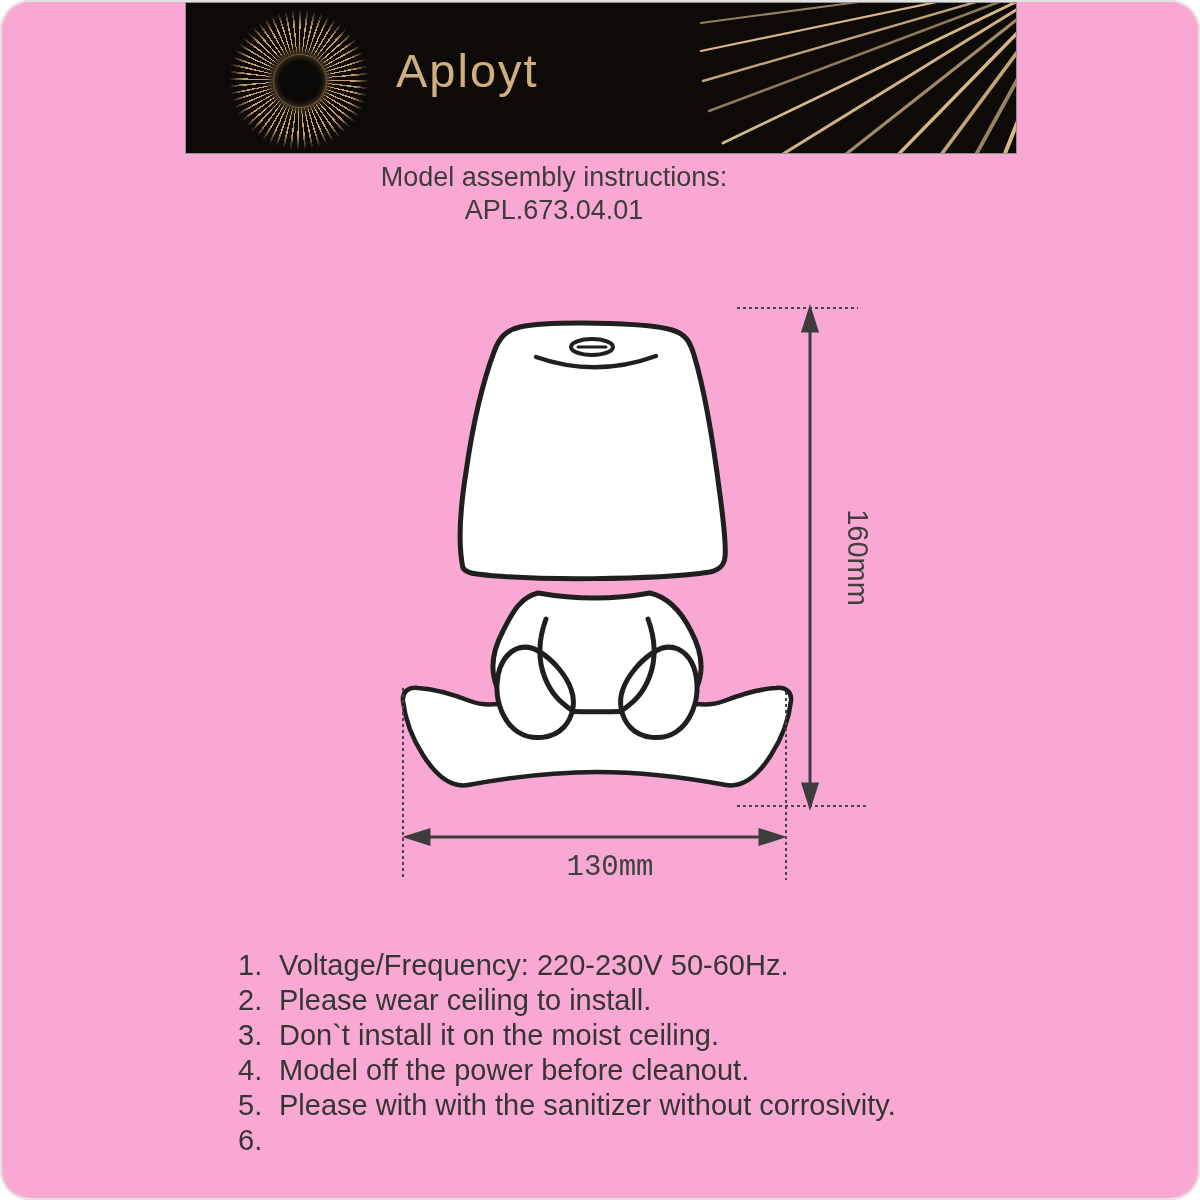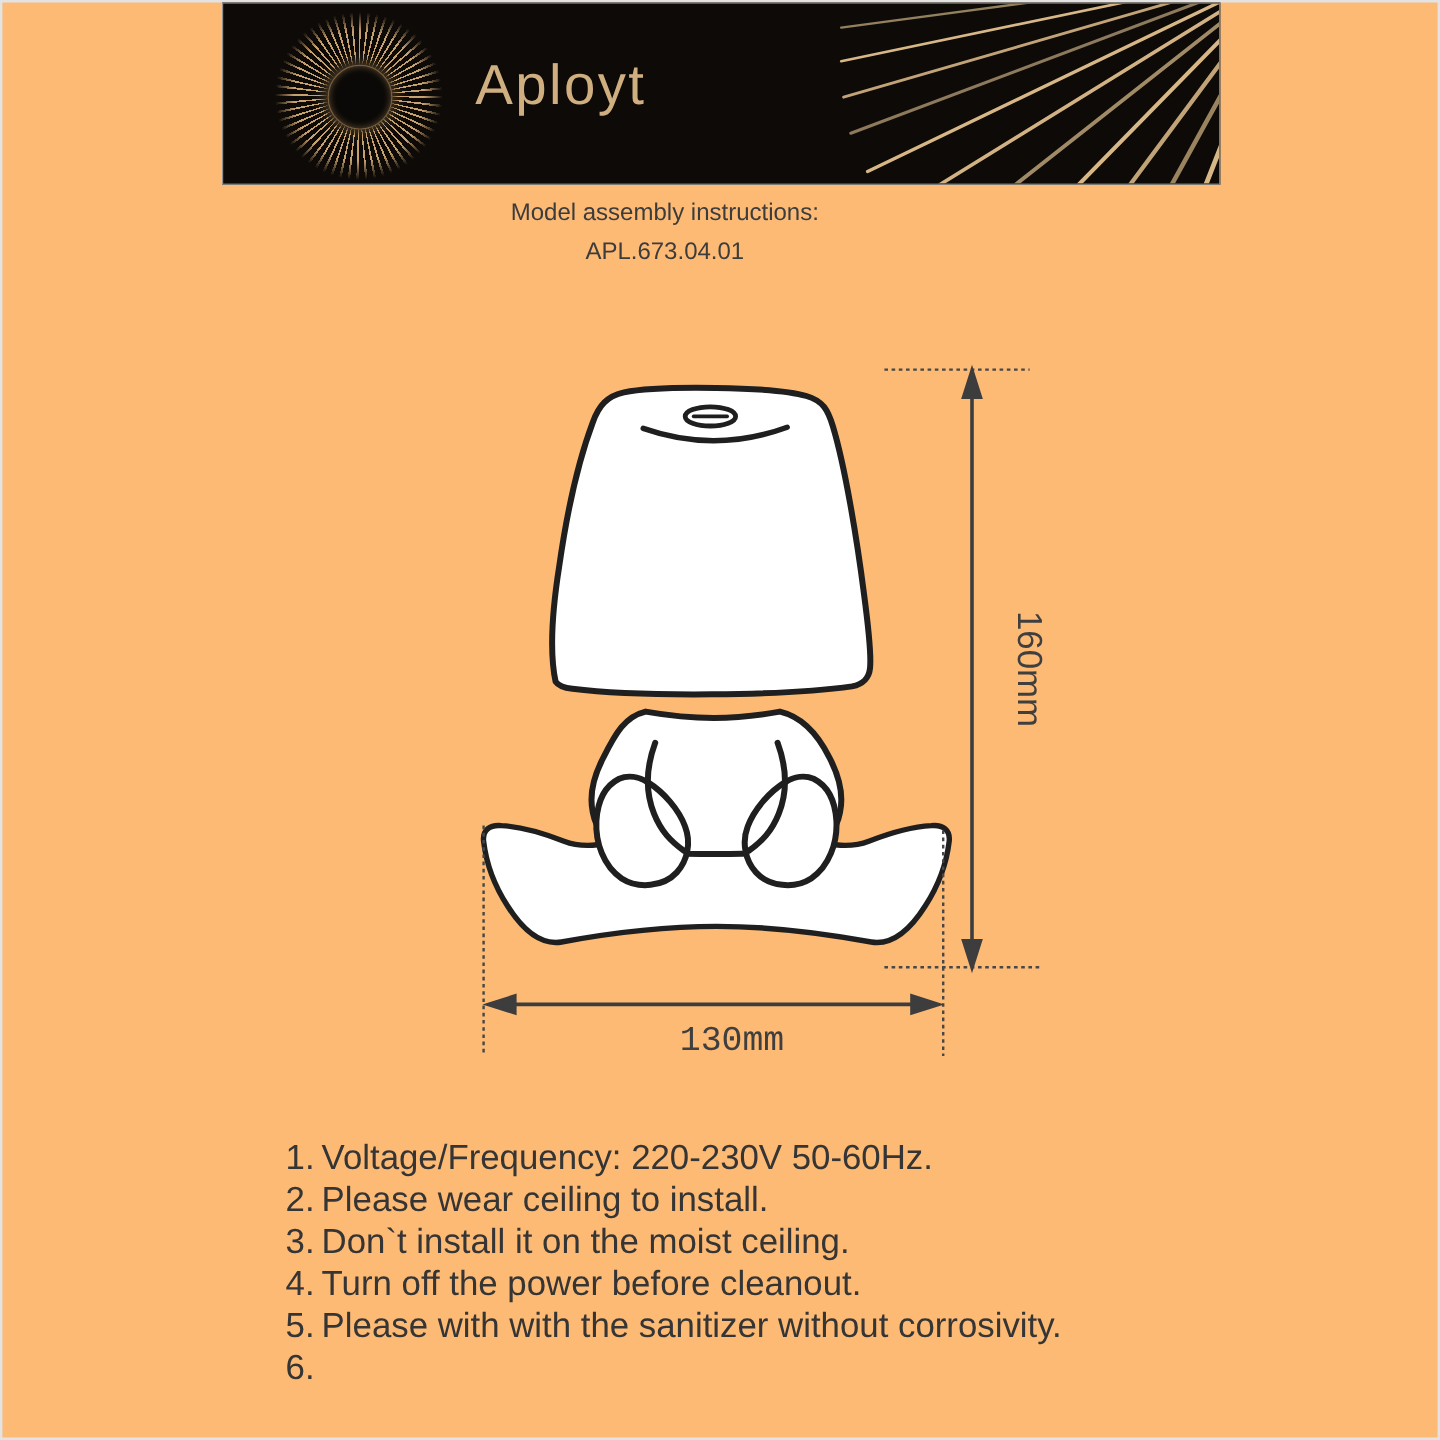--- a/index.html
+++ b/index.html
@@ -1,19 +1,20 @@
 <!DOCTYPE html>
 <html><head>
 <meta charset="utf-8">
 <style>
   html,body{margin:0;padding:0;background:#ffffff;}
   .page{
-    position:relative;width:1200px;height:1200px;background:#fdba74;
+    position:relative;width:1200px;height:1200px;background:#f9a8d4;
     font-family:"Liberation Sans", sans-serif;overflow:hidden;
     box-shadow:inset 0 0 0 2px #e3e3e3;
+    border-radius:30px;
   }
   
   .banner{
     position:absolute;left:185px;top:2px;width:830px;height:150px;
     background:#0d0a07;border:1px solid #8f8f8f;overflow:hidden;
   }
   .rays-svg{position:absolute;left:0;top:0;}
   .sunburst-rays{
     position:absolute;left:38px;top:2px;width:150px;height:150px;border-radius:50%;
     background:repeating-conic-gradient(rgba(210,170,115,.95) 0deg 1.7deg, rgba(13,10,7,0) 1.7deg 6deg);
@@ -25,36 +26,36 @@
     background:#0b0907;border:1px solid #7a5f3e;
     box-shadow:0 0 12px 3px rgba(200,160,105,.35), inset 0 0 6px rgba(200,160,105,.45);
   }
   .brand{
     position:absolute;left:210px;top:40px;
     font-size:47px;font-weight:300;letter-spacing:2px;color:#cfae80;
   }
   
   .title-block{
     position:absolute;left:0;right:92px;top:161px;text-align:center;
-    color:#3c3c3c;font-size:20px;line-height:33px;font-weight:400;
+    color:#3c3c3c;font-size:27px;line-height:33px;font-weight:400;
   }
   
   .diagram-svg{position:absolute;left:0;top:0;}
   .dim-label{
     position:absolute;color:#3f3f3f;font-size:29px;font-weight:400;
   }
   .dim-label.h{left:787px;top:541px;width:140px;text-align:center;transform:rotate(90deg);}
   .dim-label.w{left:540px;top:851px;width:140px;text-align:center;font-family:Liberation Mono, monospace;}
   
   .instructions{
     position:absolute;left:238px;top:948px;color:#353535;font-size:29px;
   }
   .instr-row{display:flex;line-height:35px;}
   .instr-num{width:30px;flex:0 0 30px;}
-  .instr-text{white-space:nowrap;}
+  .instr-text{white-space:nowrap;margin-left:11px;}
 </style>
 </head>
 <body>
 
 <div class="page">
 
   <div class="banner">
     <svg class="rays-svg" width="830" height="150" viewBox="0 0 830 150">
       <g stroke-linecap="round">
         <line x1="890" y1="-30" x2="515" y2="20" stroke="#94805f" stroke-width="2"></line>
@@ -179,21 +180,21 @@
     <div class="instr-row">
       <span class="instr-num">2.</span>
       <span class="instr-text">Please wear ceiling to install.</span>
     </div>
     <div class="instr-row">
       <span class="instr-num">3.</span>
       <span class="instr-text">Don`t install it on the moist ceiling.</span>
     </div>
     <div class="instr-row">
       <span class="instr-num">4.</span>
-      <span class="instr-text">Turn off the power before cleanout.</span>
+      <span class="instr-text">Model off the power before cleanout.</span>
     </div>
     <div class="instr-row">
       <span class="instr-num">5.</span>
       <span class="instr-text">Please with with the sanitizer without corrosivity.</span>
     </div>
     <div class="instr-row">
       <span class="instr-num">6.</span>
     </div>
   </div>
 

